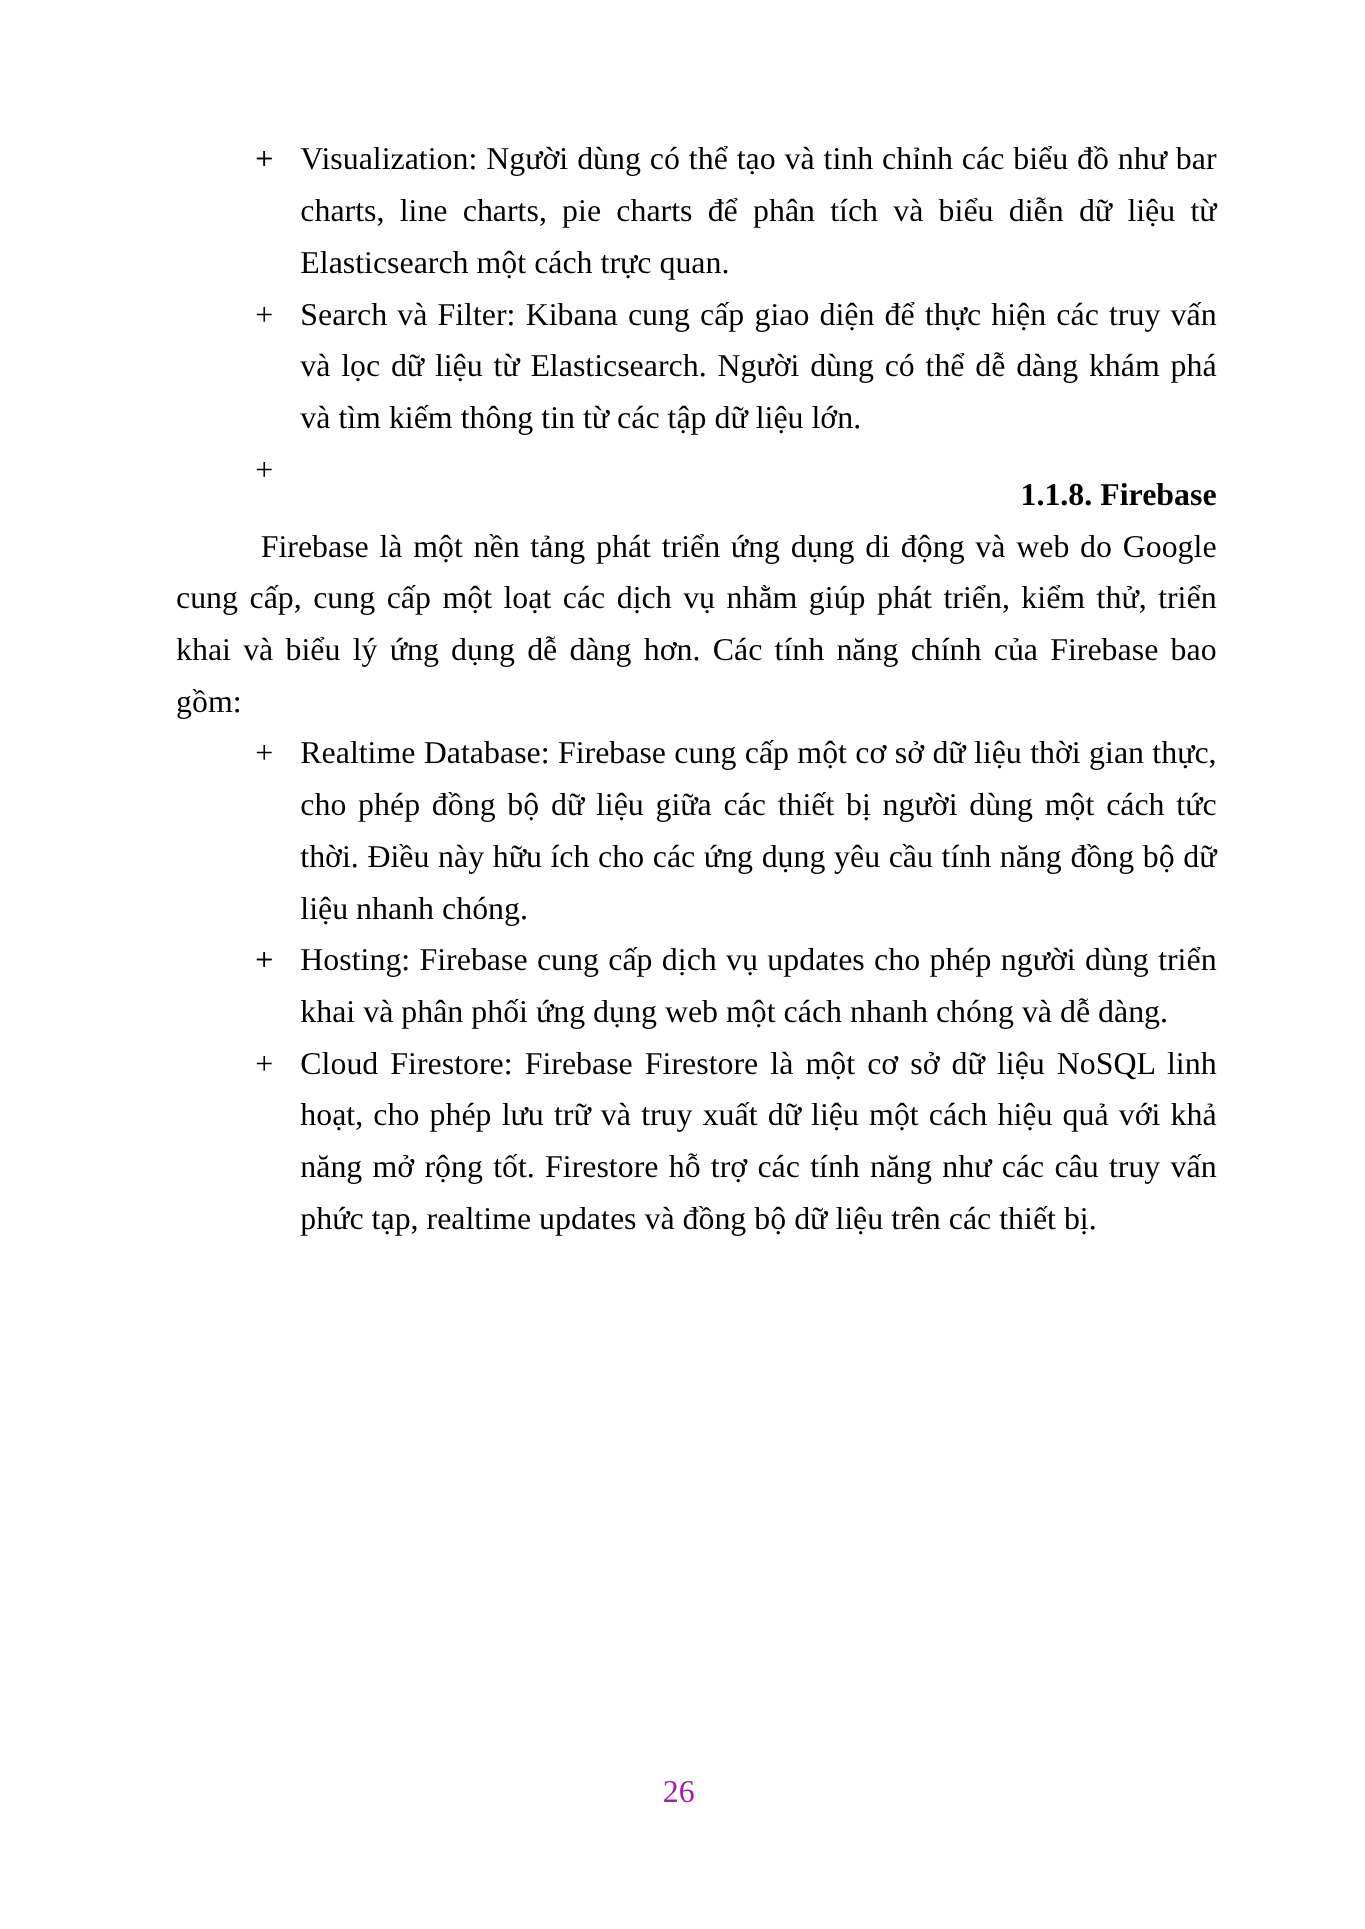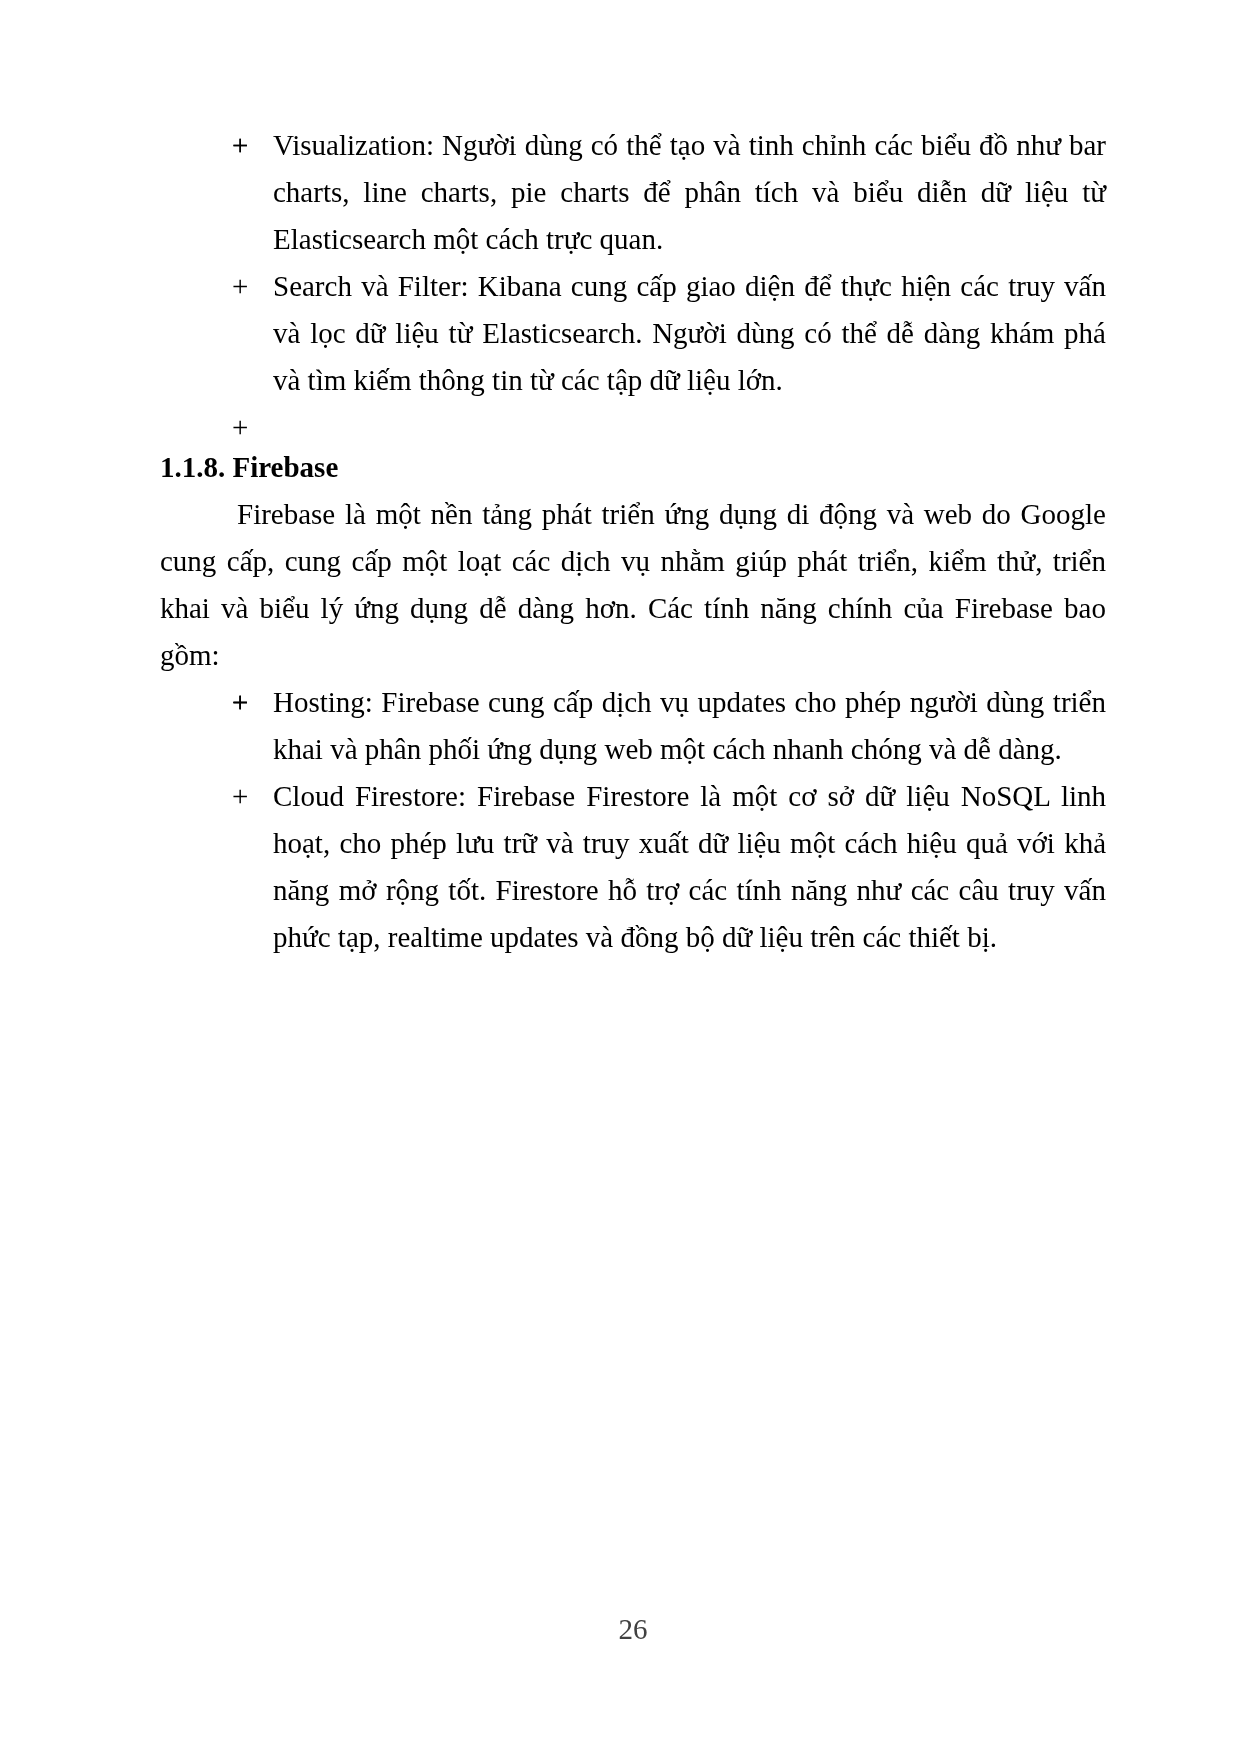--- a/index.html
+++ b/index.html
@@ -29,35 +29,35 @@
     position: relative;
     padding-left: 113px;
   }
   .bullet-marker {
     position: absolute;
     left: 72px;
     top: 0;
   }
   .section-heading {
     font-weight: bold;
-    margin-top: 40px;
-    text-align: left;
+    margin-top: 23px;
+    text-align: right;
   }
   .intro-para {
     text-indent: 77px;
   }
   .page-number {
     position: absolute;
-    left: 160px;
+    left: 144px;
     top: 1606px;
     width: 946px;
     text-align: center;
     font-family: "Liberation Serif", "DejaVu Serif", serif;
     font-size: 29px;
-    color: #404040;
+    color: #a21caf;
   }
 </style>
 </head>
 <body>
 
 <div class="page">
   <div class="content">
 
     <div class="bullet-item">
       <span class="bullet-marker">+</span>
@@ -76,20 +76,21 @@
     <div class="bullet-item">
       <span class="bullet-marker">+</span>
     </div>
 
     <div class="section-heading">1.1.8. Firebase</div>
 
     <div class="intro-para">Firebase là một nền tảng phát triển ứng dụng di động và web do Google cung cấp, cung cấp một loạt các dịch vụ nhằm giúp phát triển, kiểm thử, triển khai và biểu lý ứng dụng dễ dàng hơn. Các tính năng chính của Firebase bao gồm:</div>
 
     <div class="bullet-item">
       <span class="bullet-marker">+</span>
+      <span>Realtime Database: Firebase cung cấp một cơ sở dữ liệu thời gian thực, cho phép đồng bộ dữ liệu giữa các thiết bị người dùng một cách tức thời. Điều này hữu ích cho các ứng dụng yêu cầu tính năng đồng bộ dữ liệu nhanh chóng.</span>
     </div>
 
     <div class="bullet-item">
       <span class="bullet-marker">+</span>
     </div>
 
     <div class="bullet-item">
       <span class="bullet-marker">+</span>
       <span>Hosting: Firebase cung cấp dịch vụ updates cho phép người dùng triển khai và phân phối ứng dụng web một cách nhanh chóng và dễ dàng.</span>
     </div>

